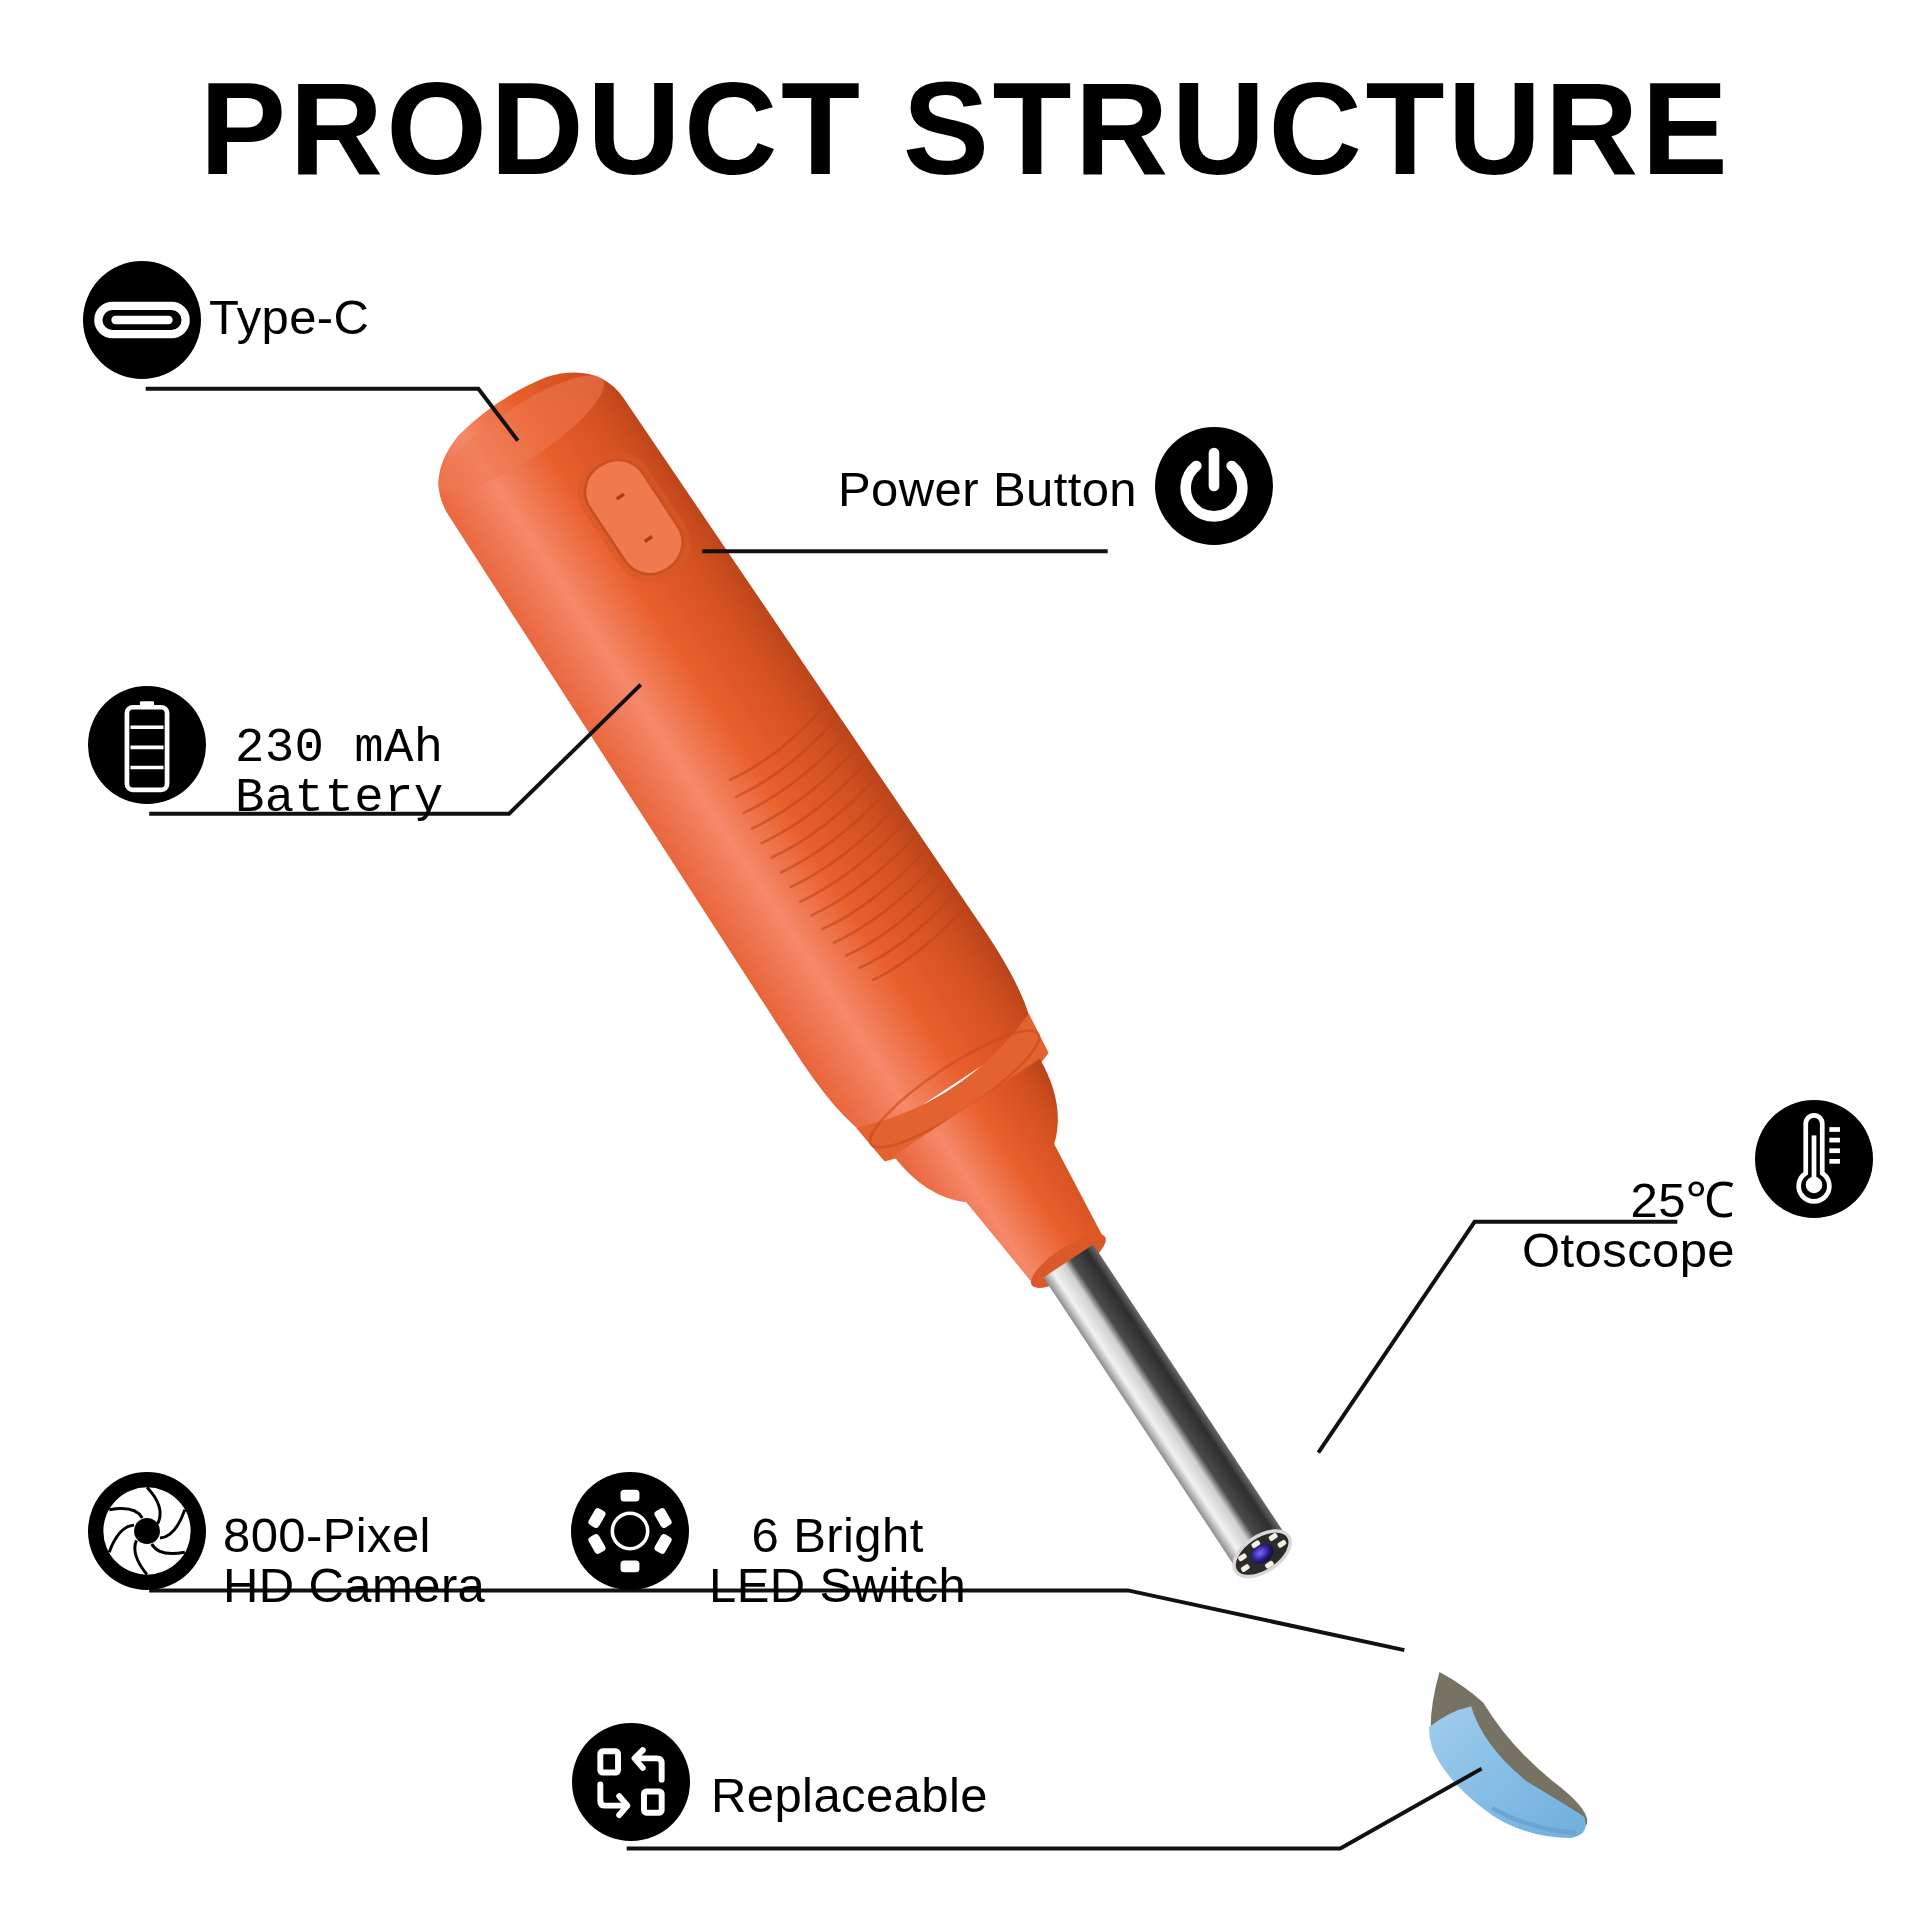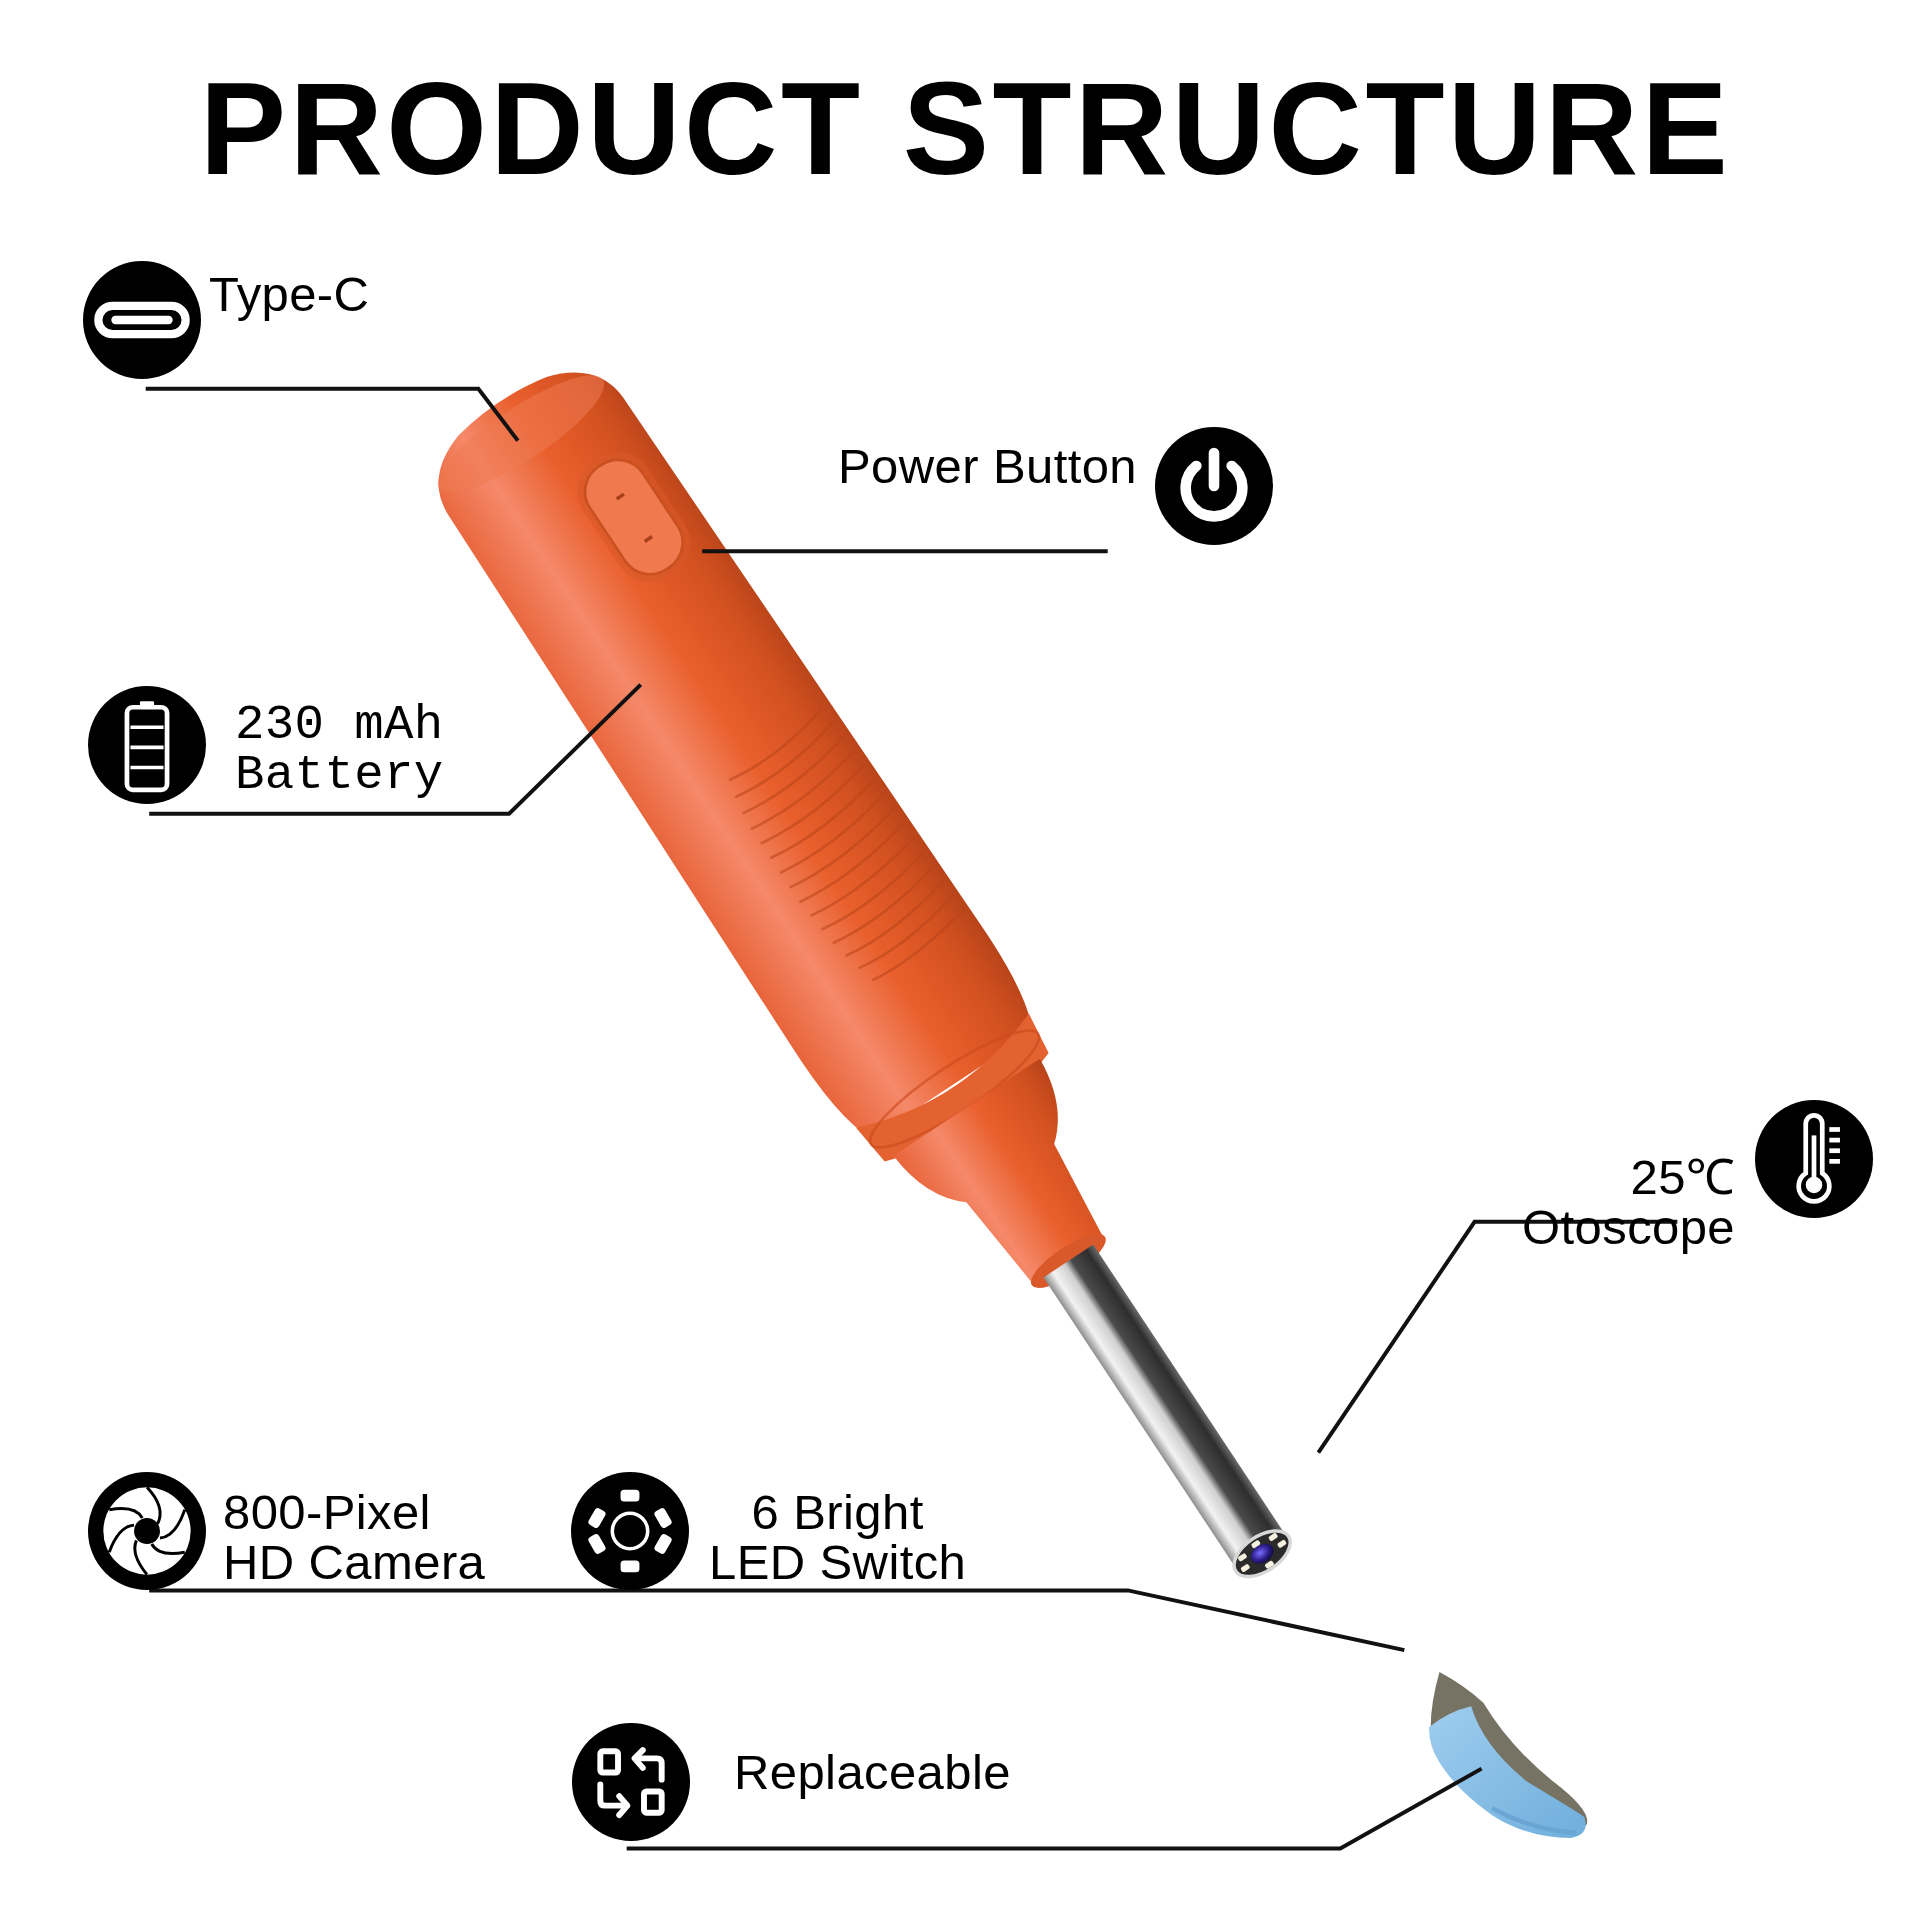--- a/index.html
+++ b/index.html
@@ -1,19 +1,19 @@
 <!DOCTYPE html>
 <html style="font-size:14px"><head>
 <meta charset="utf-8">
 <style>
   html, body { margin: 0; padding: 0; background: #ffffff; }
   body { width: 1931px; height: 1931px; position: relative; overflow: hidden; font-family: "Liberation Sans", sans-serif; color: #111; }
   .title { position: absolute; left: 0; top: 63px; width: 1931px; text-align: center; font-family: "Liberation Sans", sans-serif; font-weight: 700; font-size: 132px; letter-spacing: 3.5px; color: #000; line-height: 132px; transform: scaleX(0.98); }
   svg.stage { position: absolute; left: 0; top: 0; }
-  .label { position: absolute; font-family: "Liberation Sans", sans-serif; font-size: 49px; line-height: 50px; color: #000; white-space: nowrap; letter-spacing: 0.4px; }
+  .label { position: absolute; font-family: "Liberation Sans", sans-serif; font-size: 49px; line-height: 50px; color: #000; white-space: nowrap; letter-spacing: 0.4px; margin-top: 23px; }
   .label span { display: block; }
   .label.right { text-align: right; }
   .icon { position: absolute; border-radius: 50%; background: #000; }
   .icon svg { position: absolute; left: 0; top: 0; width: 100%; height: 100%; }
 </style>
 </head>
 <body>
 
 <div class="title">PRODUCT STRUCTURE</div>
 
@@ -211,16 +211,16 @@
 <div class="label" style="left:223px; top:1487px;">
   <span>800-Pixel</span>
   <span>HD Camera</span>
 </div>
 
 <div class="label" style="left:709px; top:1487px;text-align:center;">
   <span>6 Bright</span>
   <span>LED Switch</span>
 </div>
 
-<div class="label" style="left:734px; top:1747px;text-align:center;">
+<div class="label" style="left:711px; top:1747px;text-align:center;">
   <span>Replaceable</span>
 </div>
 
 
 </body></html>

